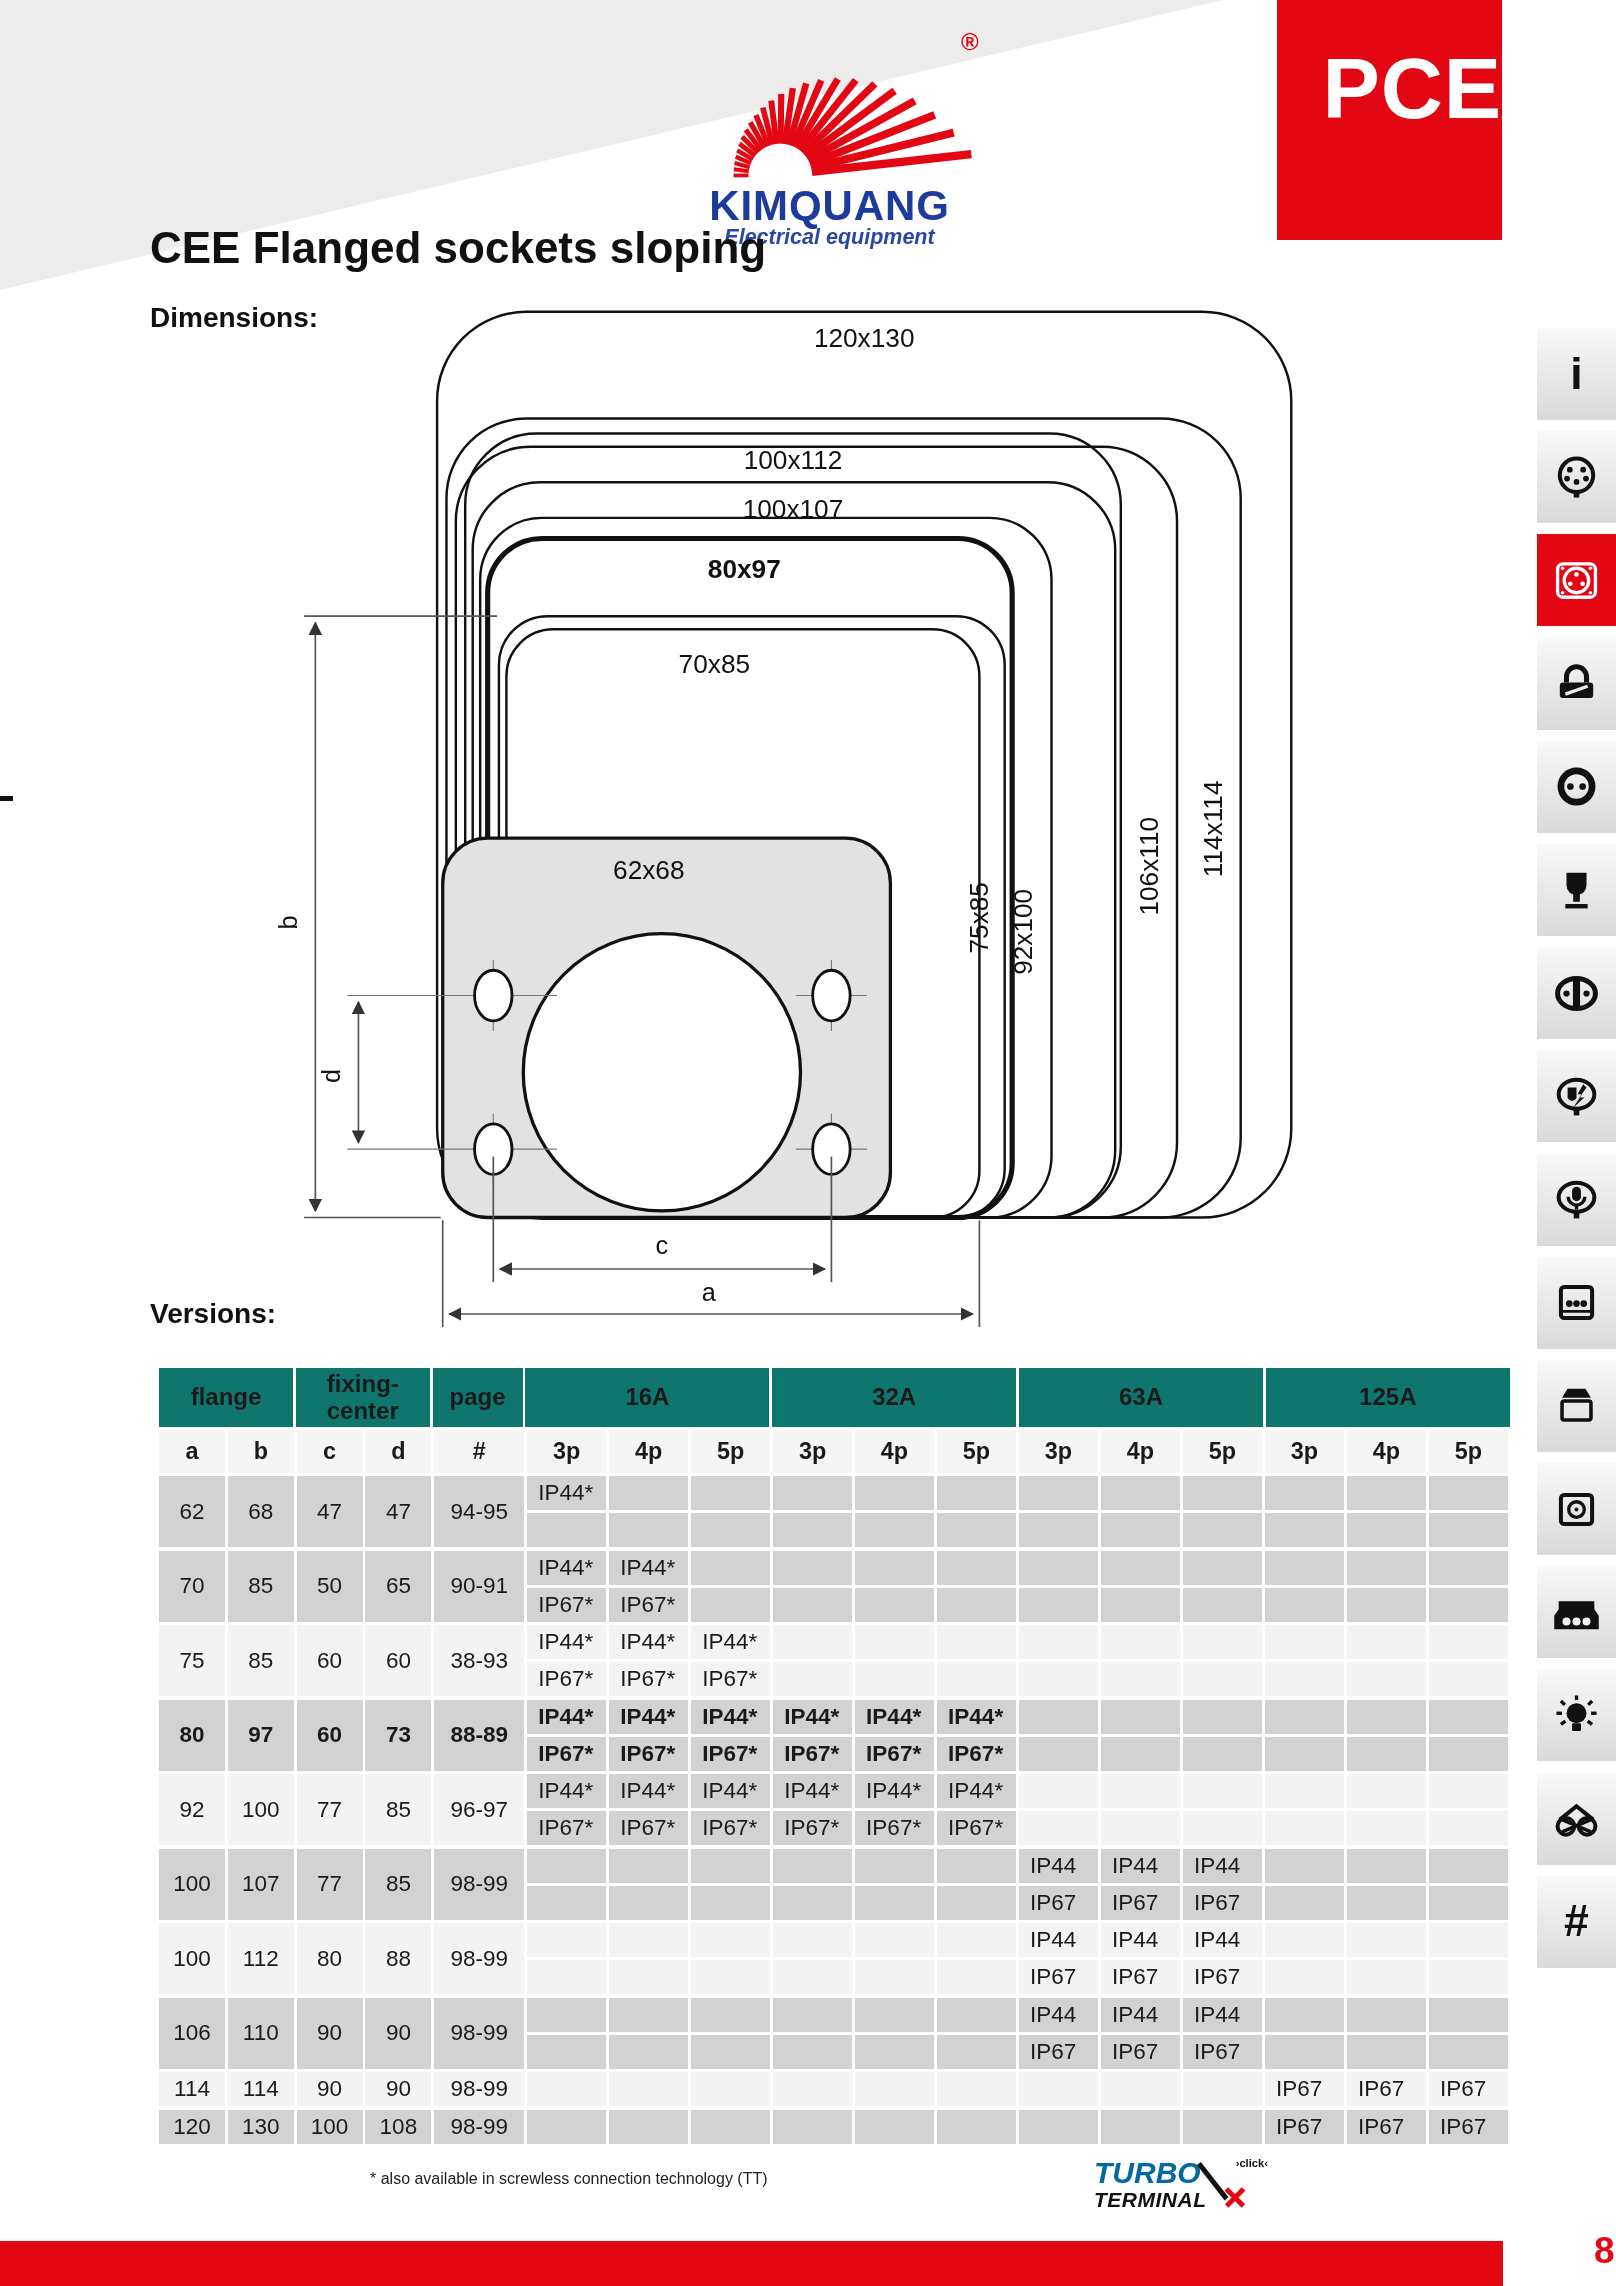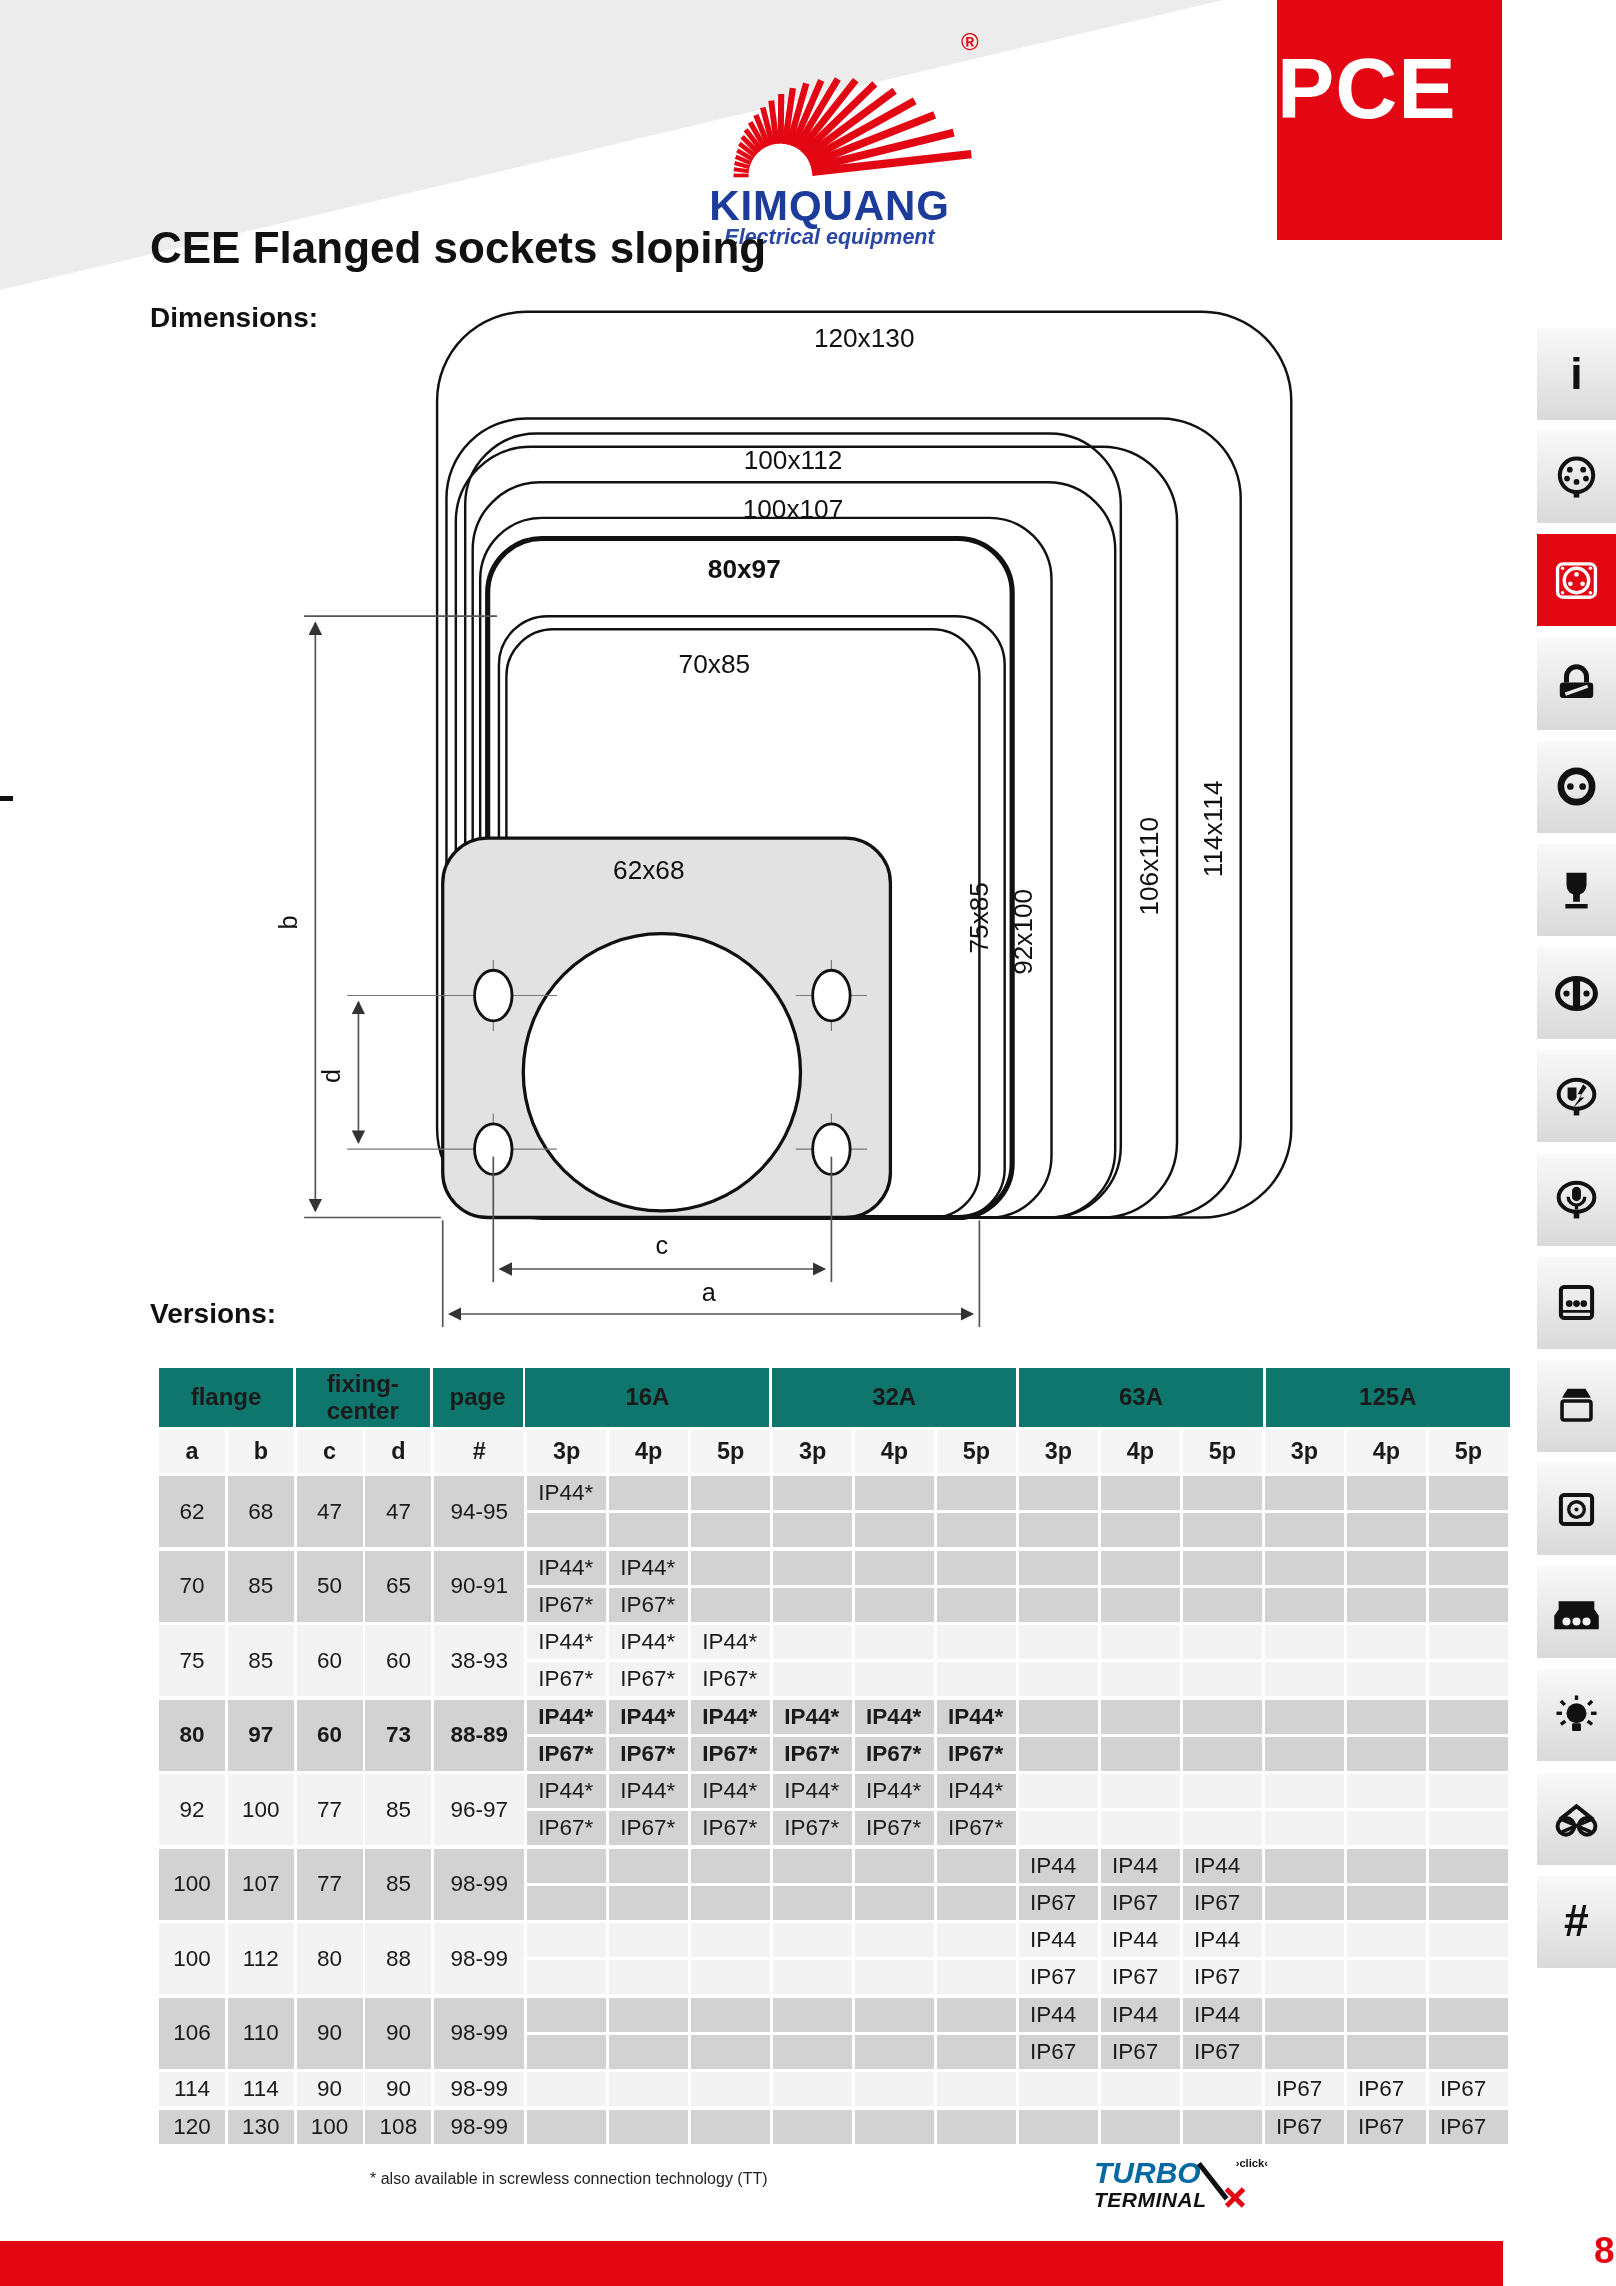--- a/index.html
+++ b/index.html
@@ -3,21 +3,21 @@
 <meta charset="utf-8">
 <style>
   html,body{margin:0;padding:0;background:#888;}
   #page{position:relative;width:1616px;height:2286px;background:#fff;overflow:hidden;
         font-family:"Liberation Sans",sans-serif;color:#1a1a1a;}
   .abs{position:absolute;}
   
   #wedge{left:0;top:0;width:1616px;height:290px;background:#ececec;
          clip-path:polygon(0 0,1223px 0,0 290px);}
   #pce-block{left:1277px;top:0;width:225px;height:240px;background:#e30613;
-             display:flex;justify-content:flex-start;}
+             display:flex;justify-content:flex-end;}
   #pce-block span{color:#fff;font-weight:900;font-size:86px;letter-spacing:0.9px;margin-top:39px;}
   #kq-logo{left:682px;top:20.6px;width:309px;height:234px;}
   #kq-name{position:absolute;left:0;top:161px;width:295px;text-align:center;
            font-weight:900;font-size:42px;letter-spacing:0.9px;color:#1d3b9a;}
   #kq-sub{position:absolute;left:0;top:204px;width:295px;text-align:center;
           font-style:italic;font-weight:bold;font-size:21.5px;color:#2a47a5;}
   #kq-reg{position:absolute;left:279px;top:7.5px;font-size:24px;color:#e30613;font-weight:bold;}
   #page-title{left:150px;top:223px;font-size:44px;font-weight:bold;color:#111;letter-spacing:0;}
   .section-label{font-size:28px;font-weight:bold;color:#111;}
   #dim-label{left:150px;top:302px;}

